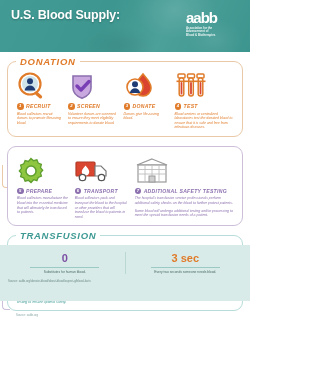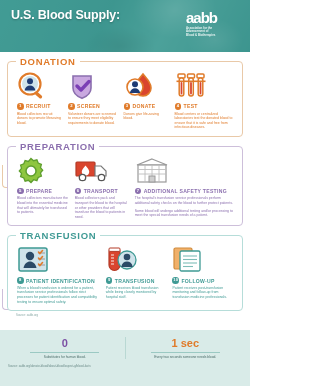--- a/index.html
+++ b/index.html
@@ -2,21 +2,21 @@
 <html><head>
 <meta charset="utf-8">
 <style>
   html,body{margin:0;padding:0;}
   body{
     width:250px;height:386px;overflow:hidden;
     background:#ffffff;
     font-family:"Liberation Sans", sans-serif;
     -webkit-font-smoothing:antialiased;
   }
-  .page{position:relative;width:250px;height:386px;background:#fff;box-sizing:border-box;}
+  .page{position:relative;width:250px;height:301px;background:#fff;box-sizing:border-box;}
 
   
   .header{
     position:relative;height:52px;width:100%;
     background:#3f9a94;
     overflow:hidden;
   }
   .header .photo{
     position:absolute;inset:0;
     background:
@@ -35,22 +35,22 @@
   .logo .mark{
     color:#ffffff;font-weight:bold;font-size:15px;line-height:15px;letter-spacing:-1px;
   }
   .logo .sub{
     color:#eaf5f3;font-size:2.9px;line-height:3.8px;margin-top:1.5px;font-weight:bold;
   }
 
   
   .body{position:relative;padding:0 7px;}
   .section{
-    position:relative;border:1px solid #e9c9a8;border-radius:4px;
-    margin-top:9px;padding:9px 6px 6px 6px;background:#fff;
+    position:relative;border:1px solid #e9c9a8;border-radius:9px;
+    margin-top:9px;padding:9px 6px 6px 6px;background:#fff;font-style:italic;
   }
   .section.prep{border-color:#cdbfda;}
   .section.trans{border-color:#b6ddd9;}
   .sec-title{
     position:absolute;top:-6px;left:8px;background:#fff;padding:0 4px;
     font-size:9.5px;font-weight:bold;letter-spacing:.7px;color:#e07b2a;
   }
   .section.prep .sec-title{color:#8b6fae;}
   .section.trans .sec-title{color:#3f9a94;}
 
@@ -195,21 +195,20 @@
             <span class="num">4</span>
             <span class="lbl-t">TEST</span>
           </div>
           <div class="desc">Blood centers or centralized laboratories test the donated blood to ensure that it is safe and free from infectious diseases.</div>
         </div>
 
       </div>
     </div>
 
     <div class="section prep">
-      <div class="sec-title">PREPARATION</div>
       <div class="steps">
 
         <div class="step" style="width:26%">
           <div class="icon-wrap">
             <svg width="28" height="28" viewBox="0 0 28 28">
               <path d="M14 1.5l2.6 2.2 3.3-.9 1.3 3.2 3.2 1.3-.9 3.3 2.2 2.6-2.2 2.6.9 3.3-3.2 1.3-1.3 3.2-3.3-.9L14 25.5l-2.6-2.2-3.3.9-1.3-3.2-3.2-1.3.9-3.3L2.3 14l2.2-2.6-.9-3.3 3.2-1.3 1.3-3.2 3.3.9z" fill="#8ec63f" stroke="#5e9e2e" stroke-width="1.3"></path>
               <circle cx="14" cy="14" r="5" fill="#fff" stroke="#5e9e2e" stroke-width="1.5"></circle>
             </svg>
           </div>
           <div class="lbl">
@@ -344,21 +343,21 @@
     <div class="stat-row">
 
       <div class="stat">
         <div class="v" style="color:#7b4fa3">0</div>
         <div class="rule"></div>
         <div class="c">Substitutes for human blood.</div>
       </div>
 
 
       <div class="stat">
-        <div class="v" style="color:#e07b2a">1 sec</div>
+        <div class="v" style="color:#e07b2a">3 sec</div>
         <div class="rule"></div>
         <div class="c">Every two seconds someone needs blood.</div>
       </div>
 
 
 
     </div>
     <div class="src">Source: aabb.org/donate-blood/about-blood/aspect-g/blood-facts</div>
   </div>
 

